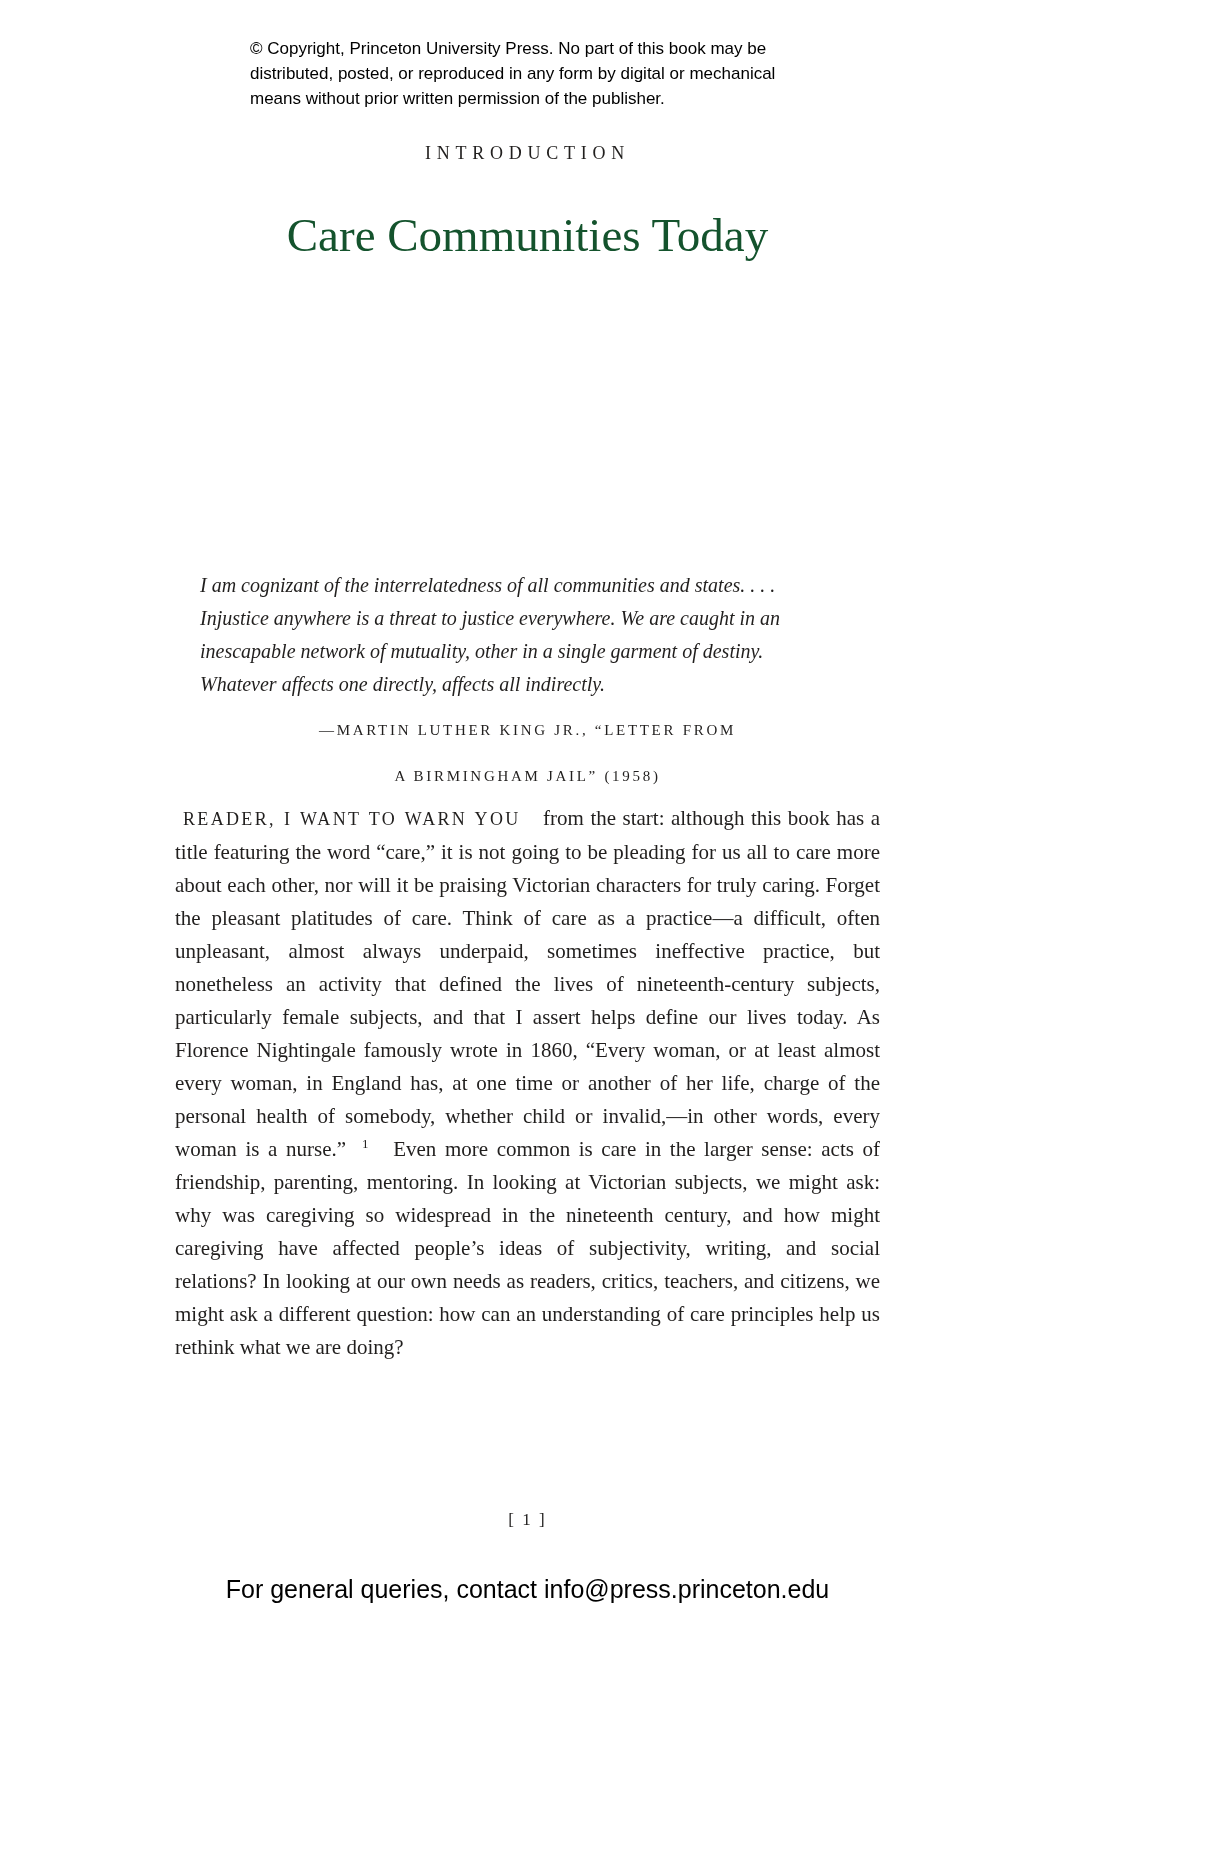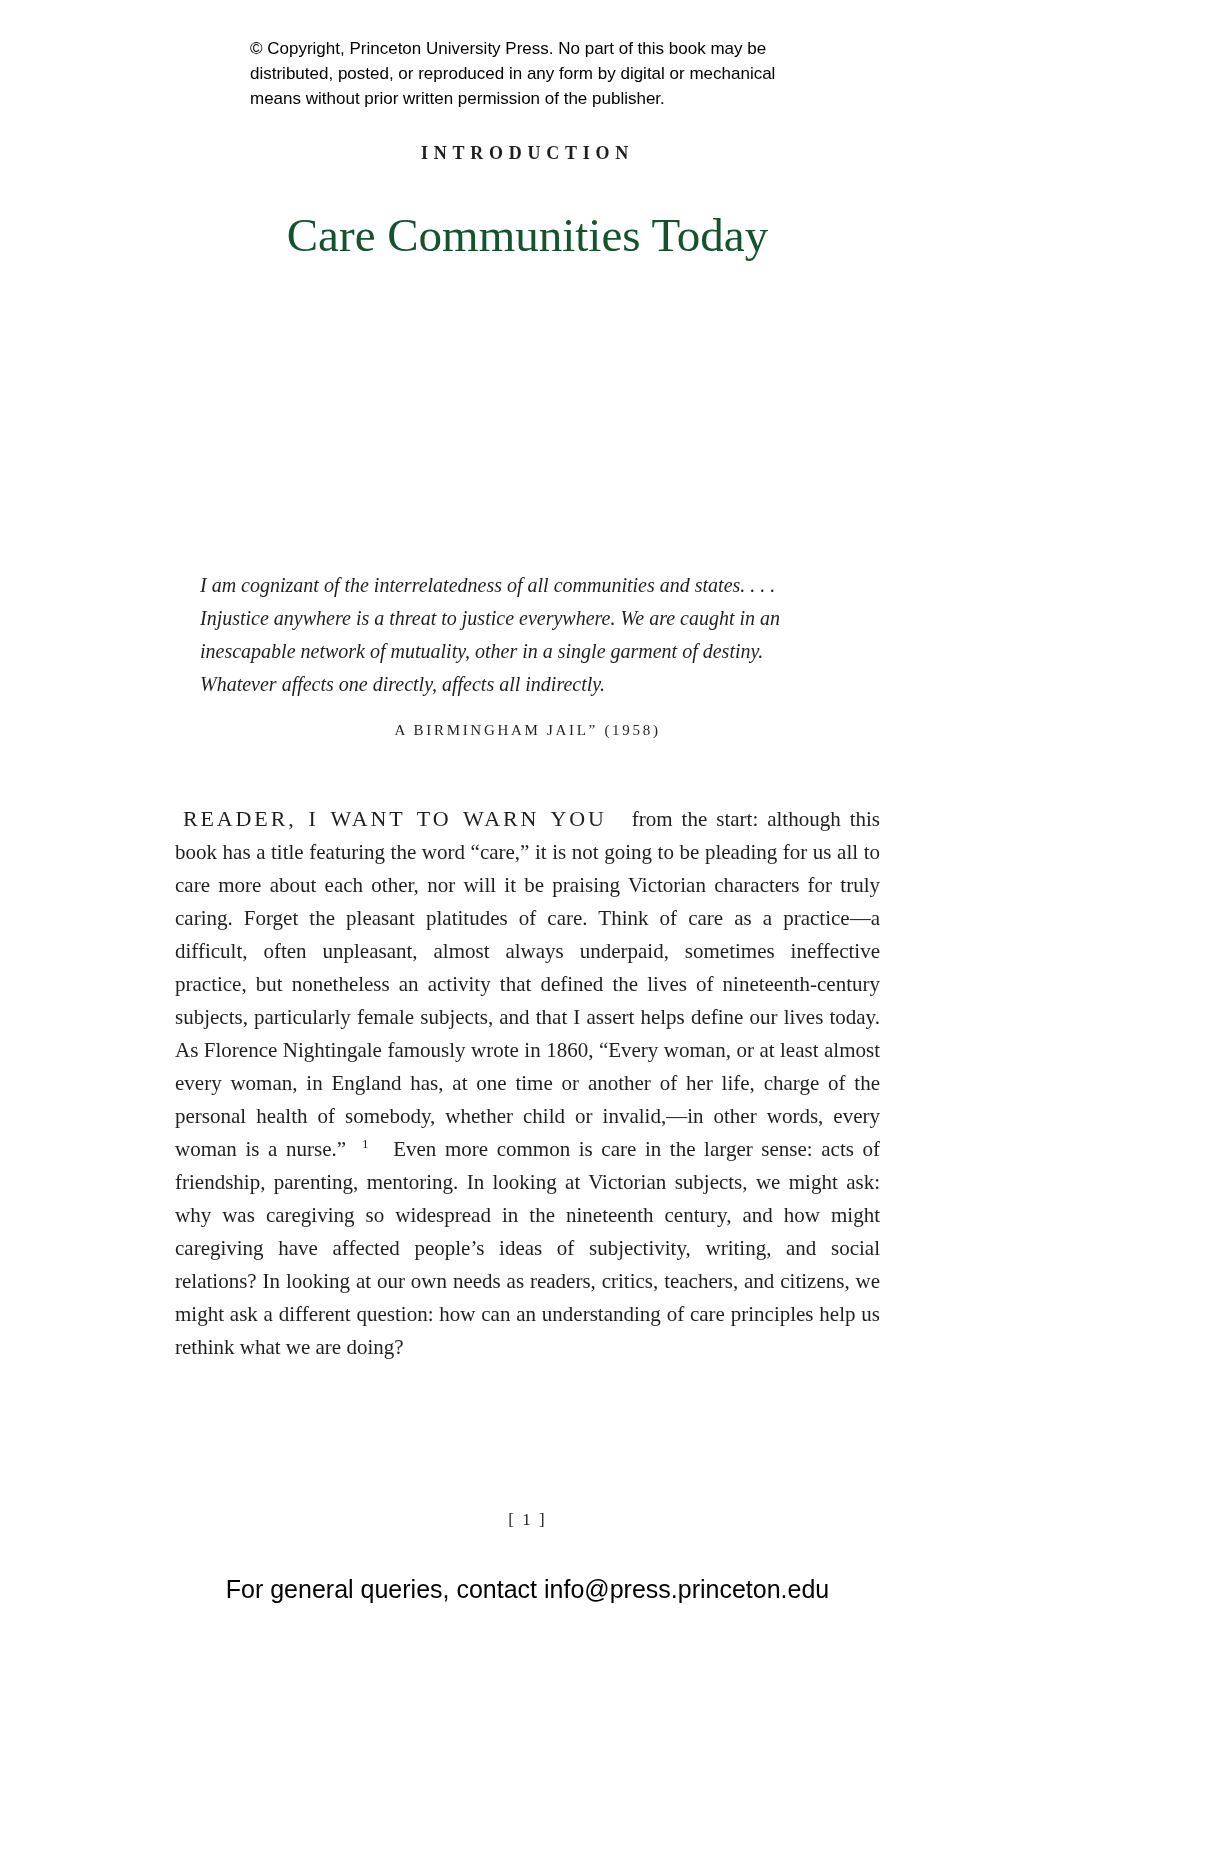--- a/index.html
+++ b/index.html
@@ -26,21 +26,20 @@
   }
   .section-label {
     position: absolute;
     top: 119px;
     left: 143px;
     width: 737px;
     text-align: center;
     font-size: 18px;
     letter-spacing: 0.32em;
     color: #211f1e;
-    font-weight: bold;
   }
   .title {
     position: absolute;
     top: 184px;
     left: 143px;
     width: 737px;
     text-align: center;
     font-size: 47px;
     font-weight: 400;
     color: #14532d;
@@ -70,21 +69,21 @@
     position: absolute;
     top: 770px;
     left: 143px;
     width: 737px;
     font-size: 21px;
     line-height: 33px;
     text-align: justify;
     color: #211f1e;
   }
   .body-text p.indent { text-indent: 40px; }
-  .run-smallcaps { font-size: 22px; letter-spacing: 0.13em; }
+  .run-smallcaps { font-size: 18px; letter-spacing: 0.13em; }
   .run-italic { font-style: italic; }
   .body-text sup { font-size: 13px; line-height: 0; vertical-align: super; }
   .page-number {
     position: absolute;
     top: 1486px;
     left: 143px;
     width: 737px;
     text-align: center;
     font-size: 17px;
     letter-spacing: 0.12em;
@@ -108,20 +107,21 @@
 
   <div class="copyright">© Copyright, Princeton University Press. No part of this book may be distributed, posted, or reproduced in any form by digital or mechanical means without prior written permission of the publisher.</div>
 
   <div class="section-label">INTRODUCTION</div>
 
   <h1 class="title">Care Communities Today</h1>
 
   <div class="epigraph">I am cognizant of the interrelatedness of all communities and states. . . . Injustice anywhere is a threat to justice everywhere. We are caught in an inescapable network of mutuality, other in a single garment of destiny. Whatever affects one directly, affects all indirectly.</div>
 
   <div class="attribution">
+    <div>—MARTIN LUTHER KING JR., “LETTER FROM</div>
     <div>A BIRMINGHAM JAIL” (1958)</div>
   </div>
 
   <div class="body-text">
     <p><span class="run-smallcaps">READER, I WANT TO WARN YOU</span><span> from the start: although this book has a title featuring the word “care,” it is not going to be pleading for us all to care more about each other, nor will it be praising Victorian characters for truly caring. Forget the pleasant platitudes of care. Think of care as a practice—a difficult, often unpleasant, almost always underpaid, sometimes ineffective practice, but nonetheless an activity that defined the lives of nineteenth-century subjects, particularly female subjects, and that I assert helps define our lives today. As Florence Nightingale famously wrote in 1860, “Every woman, or at least almost every woman, in England has, at one time or another of her life, charge of the personal health of somebody, whether child or invalid,—in other words, every woman is a nurse.”</span><sup>1</sup><span> Even more common is care in the larger sense: acts of friendship, parenting, mentoring. In looking at Victorian subjects, we might ask: why was caregiving so widespread in the nineteenth century, and how might caregiving have affected people’s ideas of subjectivity, writing, and social relations? In looking at our own needs as readers, critics, teachers, and citizens, we might ask a different question: how can an understanding of care principles help us rethink what we are doing?</span></p>
   </div>
 
   <div class="page-number">[ 1 ]</div>
 
   <div class="footer">For general queries, contact info@press.princeton.edu</div>

